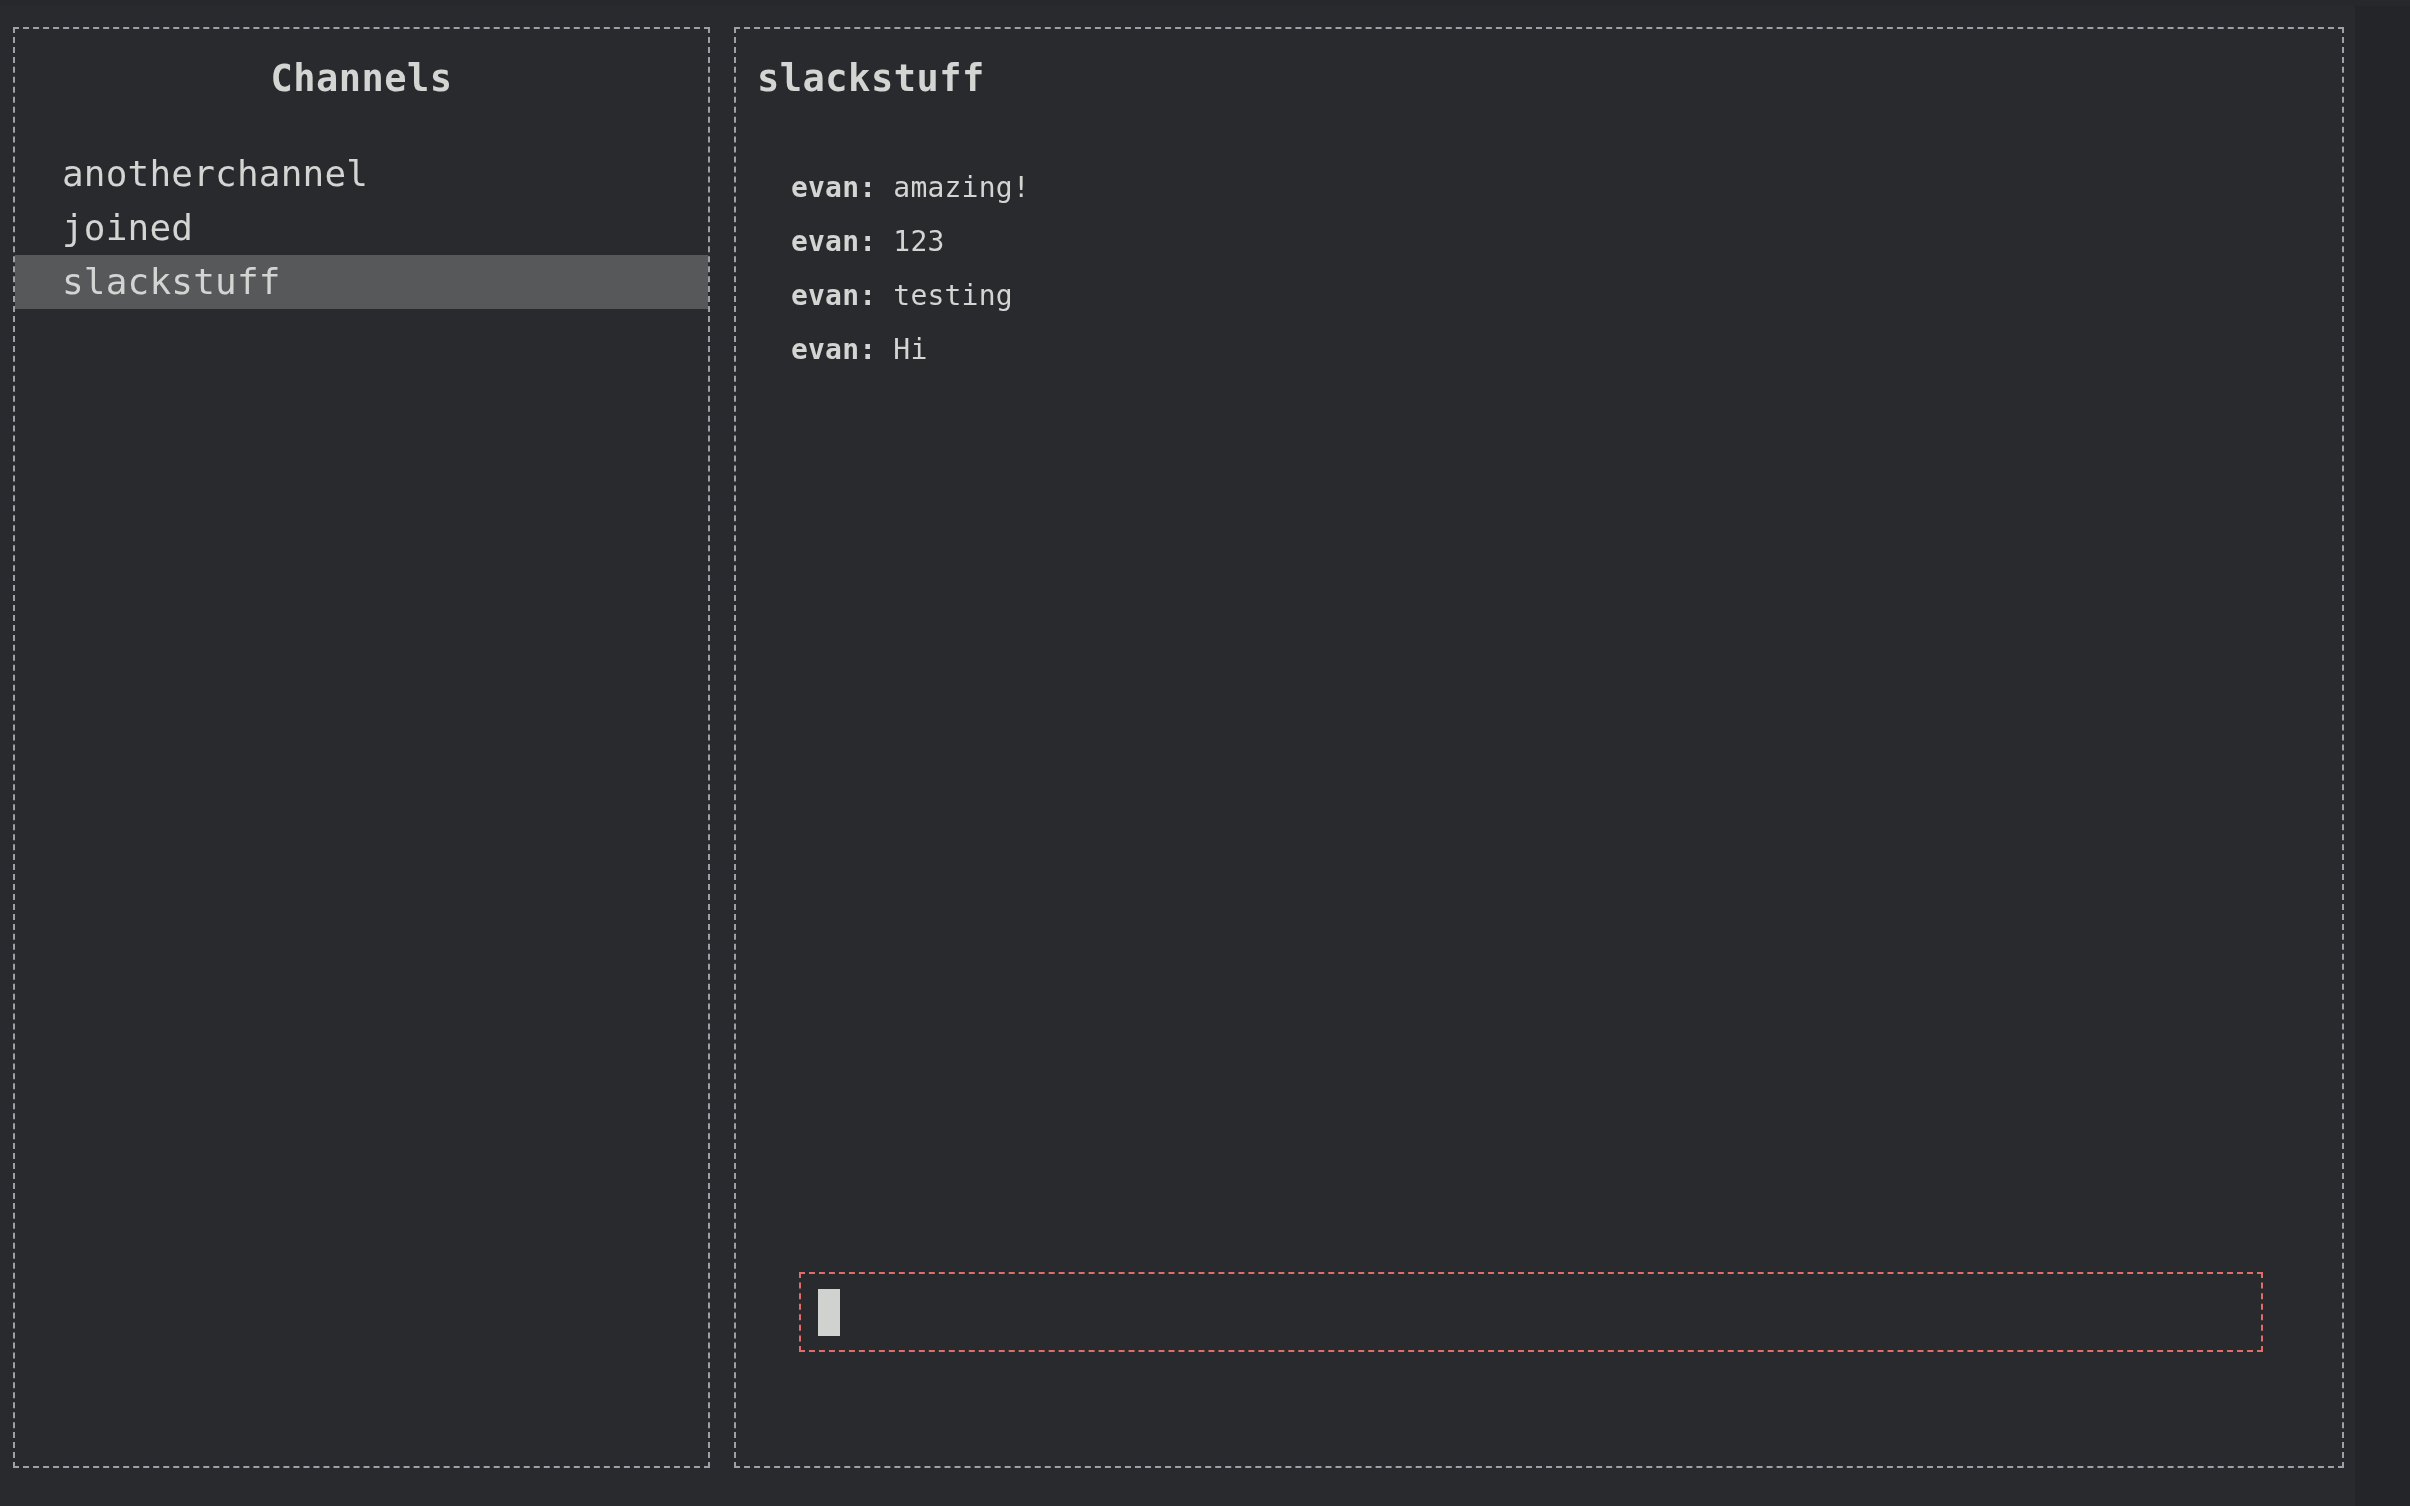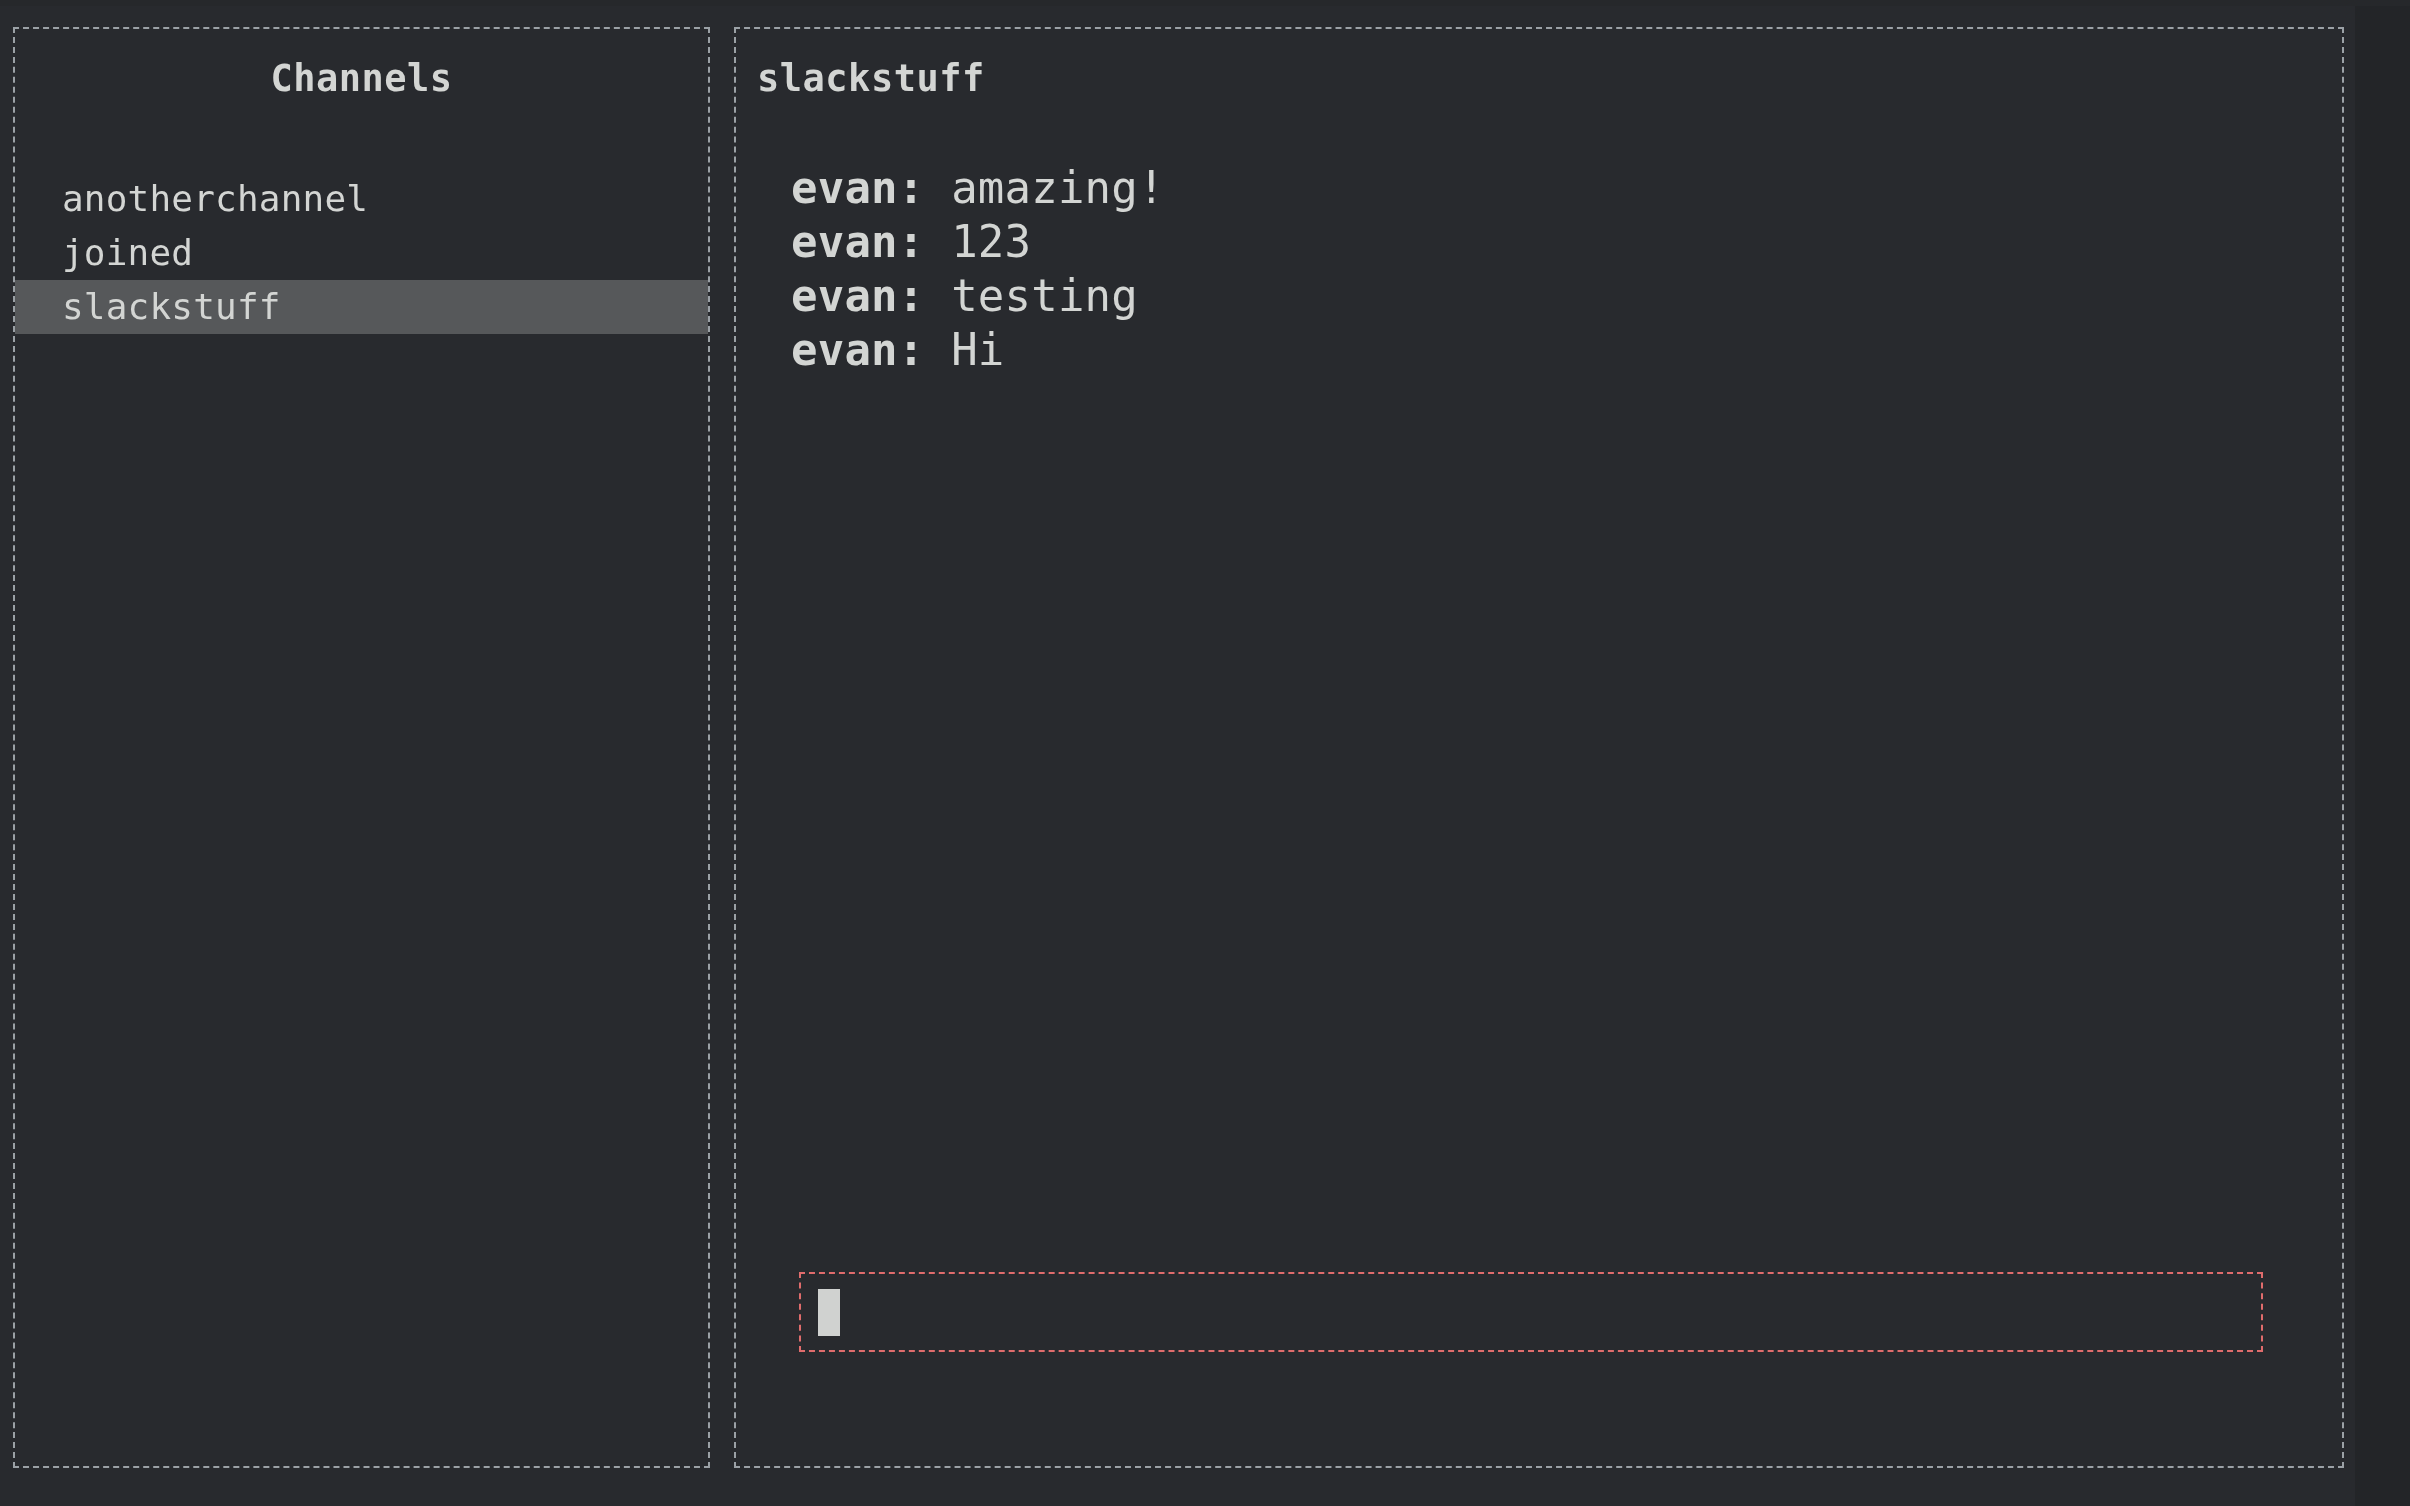--- a/index.html
+++ b/index.html
@@ -58,21 +58,21 @@
     font-size: 37px;
     font-weight: bold;
     color: #d3d5d3;
     letter-spacing: 0.5px;
     line-height: 43px;
   }
   #channel-list {
     position: absolute;
     left: 0;
     right: 0;
-    top: 143px;
+    top: 118px;
   }
   .channel-item {
     height: 54px;
     line-height: 54px;
     padding-left: 47px;
     font-size: 36px;
     color: #d3d5d3;
     white-space: nowrap;
     letter-spacing: 0.2px;
   }
@@ -100,21 +100,21 @@
   #message-list {
     position: absolute;
     left: 0;
     right: 0;
     top: 132px;
   }
   .message-row {
     height: 54px;
     line-height: 54px;
     padding-left: 55px;
-    font-size: 44px;
+    font-size: 28px;
     color: #d3d5d3;
     white-space: nowrap;
     letter-spacing: 0.2px;
   }
   .msg-author {
     font-weight: bold;
     color: #d3d5d3;
   }
   .msg-body {
     font-weight: normal;

